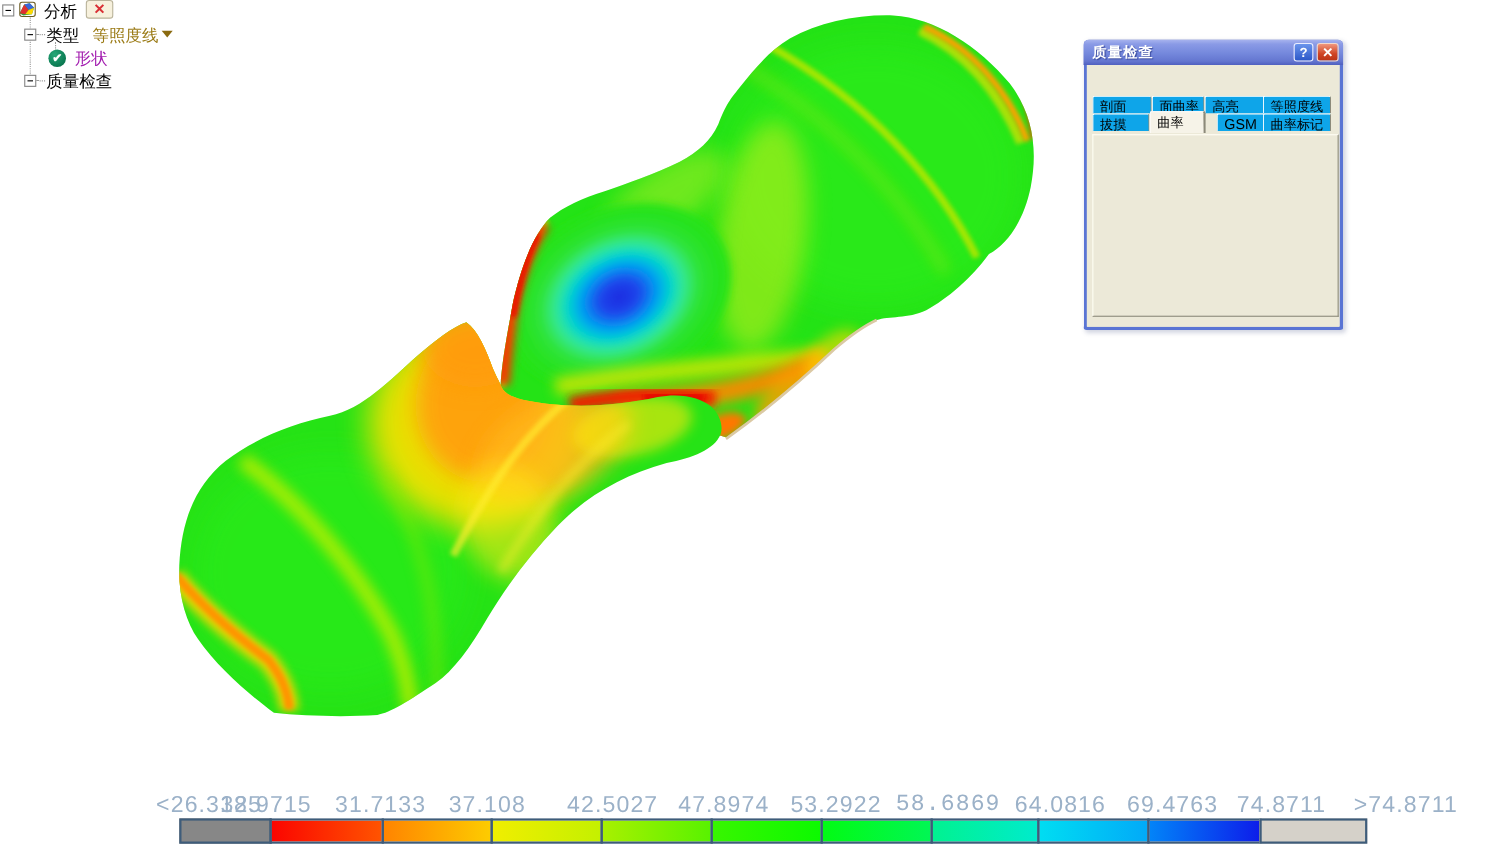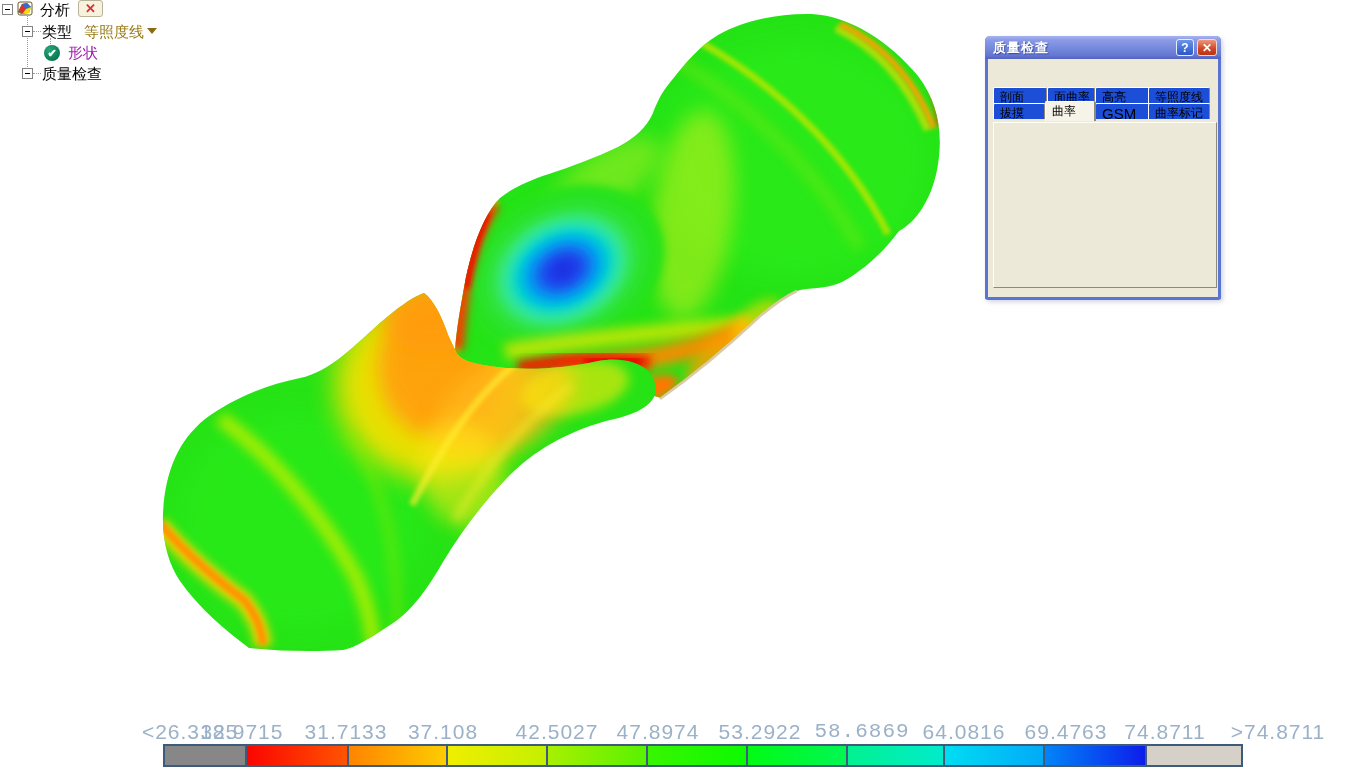--- a/index.html
+++ b/index.html
@@ -40,21 +40,21 @@
               display:flex; align-items:center; }
   .titletext { color:#fff; font-weight:bold; font-size:13px; padding-left:8px;
                text-shadow:1px 1px 1px #3a4a9c; letter-spacing:1px; }
   .tb-btns { position:absolute; right:4px; top:3px; display:flex; gap:3px; }
   .helpbtn { width:18px; height:17px; border-radius:3px; border:1px solid #e8ecff;
              background:linear-gradient(180deg,#6a94ec,#2c58c8);
              color:#fff; font-weight:bold; font-size:12px; text-align:center; line-height:16px; }
   .closebtn { width:20px; height:17px; border-radius:3px; border:1px solid #f0d8cc;
               background:linear-gradient(180deg,#f0967c,#cf4424 60%,#bb3416);
               color:#fff; font-weight:bold; font-size:12px; text-align:center; line-height:16px; }
-  .tab { position:absolute; height:16px; background:#1d4ed8; border:1px solid #fff;
+  .tab { position:absolute; height:16px; background:#0ea5e9; border:1px solid #fff;
          border-right-color:#8c8a7a; border-bottom:none; border-radius:2px 2px 0 0;
          font-size:12px; color:#000; padding:1px 0 0 6px; white-space:nowrap; overflow:hidden; }
   .tab.active { background:#f6f3e8; height:20px; z-index:3; box-shadow:1px 0 0 #8c8a7a; }
   .tabpage { position:absolute; left:5px; top:86px; width:224px; height:166px;
              background:#ece9d8; border:1px solid #fffef4;
              border-right-color:#8c8a7a; border-bottom-color:#8c8a7a; z-index:2; }
   .dlabel { position:absolute; font-size:12px; color:#000; white-space:nowrap; }
   .field { position:absolute; height:17px; border:1px solid #7f9db9; background:#fff;
            font-size:12px; font-family:"Liberation Sans",sans-serif; color:#000;
            padding:0 0 0 3px; line-height:15px; }
@@ -229,21 +229,21 @@
     </div>
   </div>
 
   <div class="tab" style="left:5px; top:51px; width:54px;">剖面</div>
   <div class="tab" style="left:59px; top:51px; width:48px;">面曲率</div>
   <div class="tab" style="left:107px; top:51px; width:74px;">高亮</div>
   <div class="tab" style="left:160px; top:51px; width:62px;">等照度线</div>
 
   <div class="tab" style="left:5px; top:67px; width:52px;">拔摸</div>
   <div class="tab active" style="left:57px; top:65px; width:50px;">曲率</div>
-  <div class="tab" style="left:107px; top:67px; width:61px; font-size:15px;">GSM</div>
+  <div class="tab" style="left:118px; top:67px; width:61px; font-size:13px;">GSM</div>
   <div class="tab" style="left:160px; top:67px; width:62px;">曲率标记</div>
 
   <div class="tabpage"></div>
 
   <div class="checkbox" style="left:16px; top:100px;">✔</div>
   <span class="dlabel" style="left:35px; top:100px;">启用</span>
   <span class="dlabel" style="left:76px; top:100px;">类型</span>
   <div class="combo">
     <span class="combo-text">最小半径</span>
     <div class="combo-btn">

